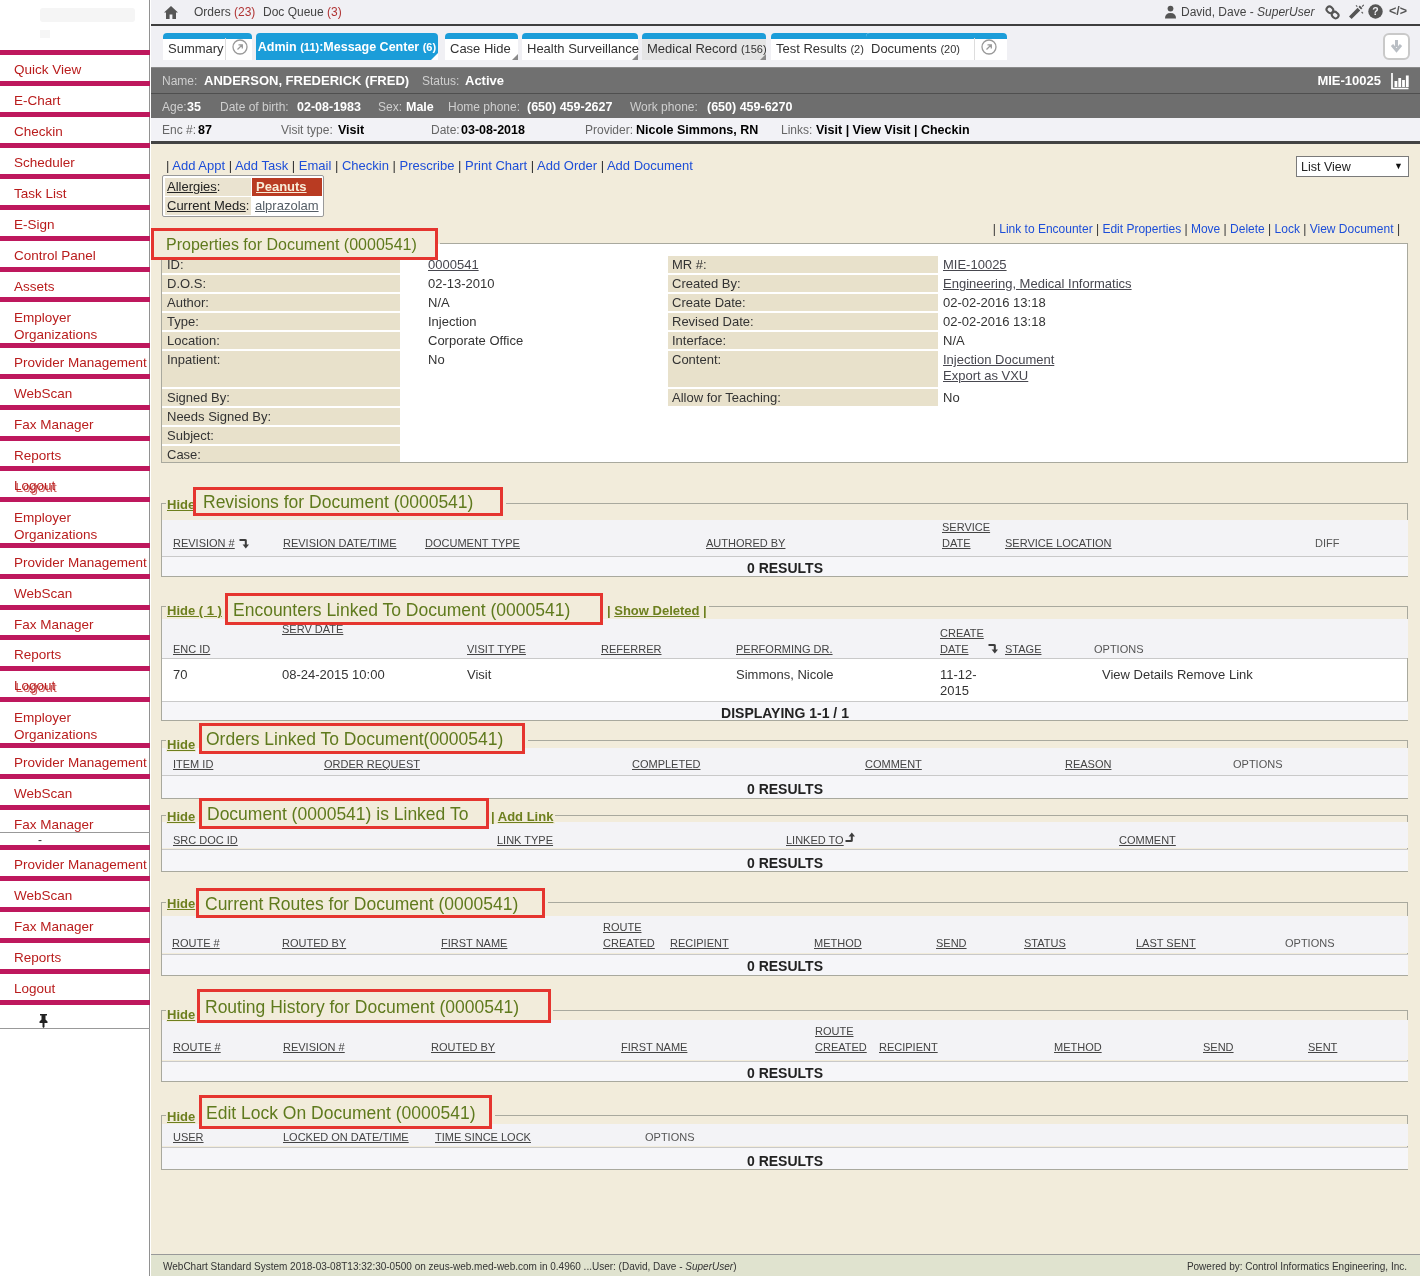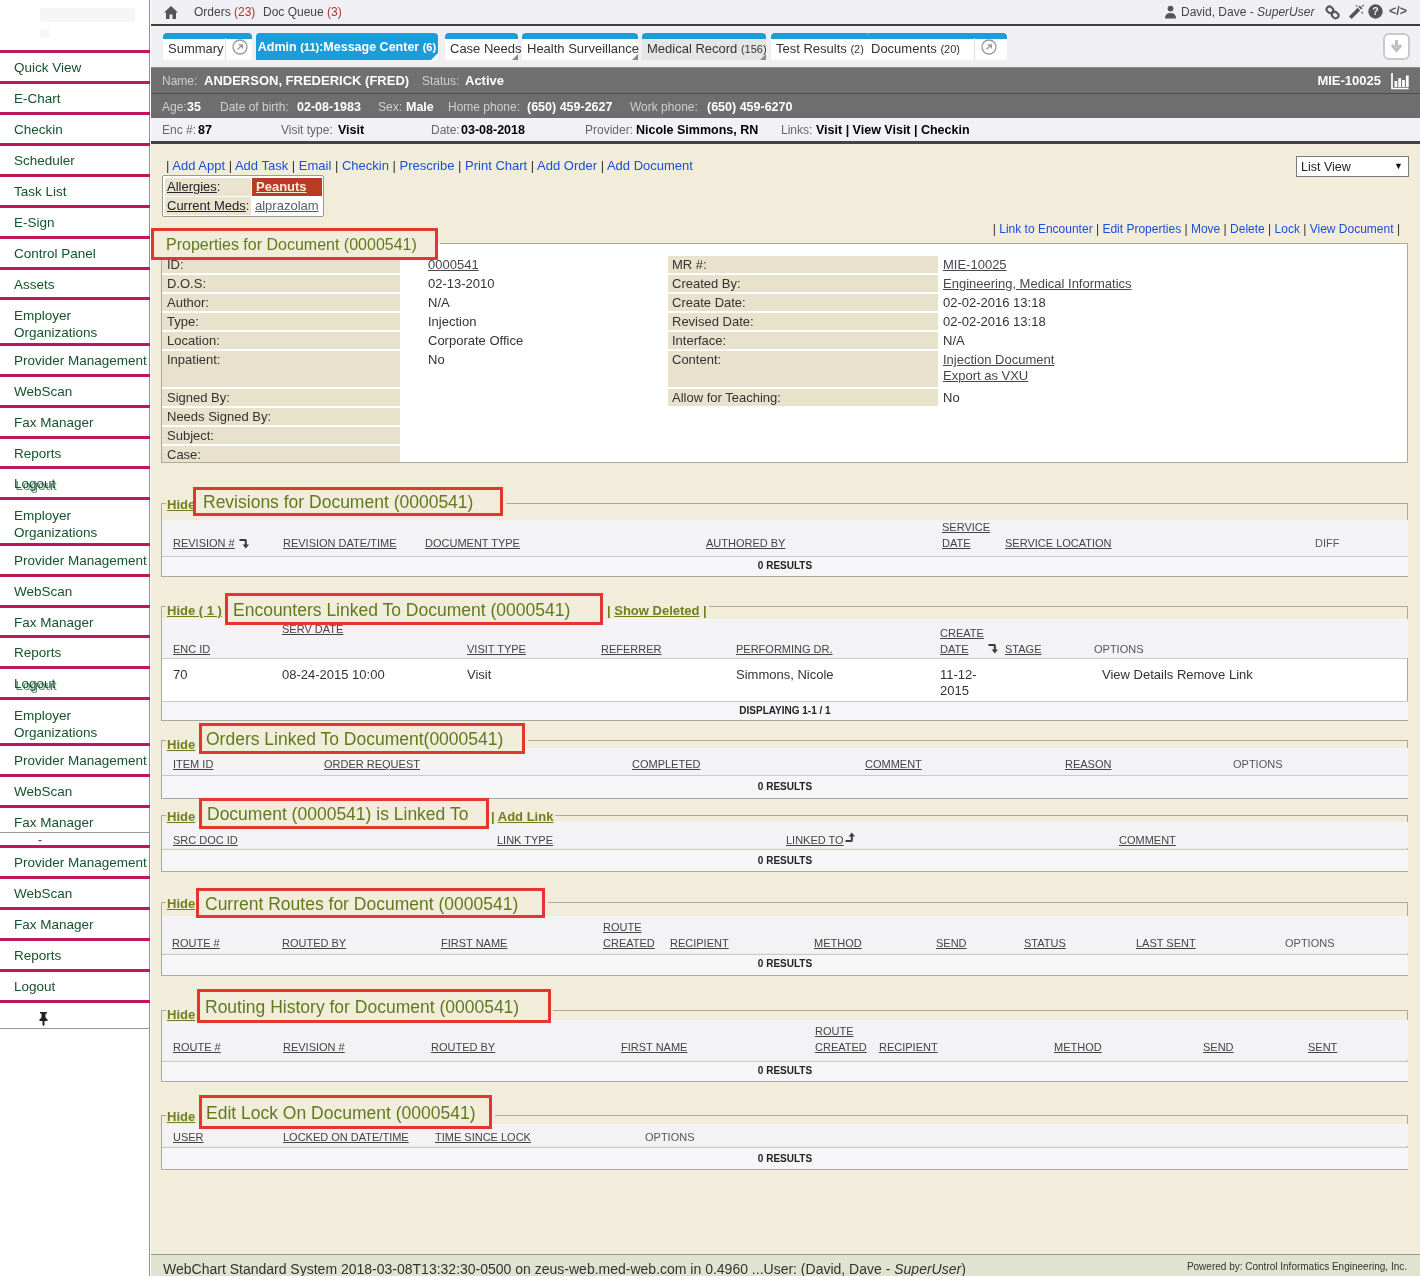--- a/index.html
+++ b/index.html
@@ -7,25 +7,25 @@
 .a{position:absolute}
 .u{text-decoration:underline}
 .t13{font-size:13px;color:#333}
 .redbox{position:absolute;border:3px solid #e5352f;background:#f2ecdb;box-sizing:border-box}
 .rtitle{font-weight:normal;color:#5f7a1d;white-space:nowrap}
 .band{position:absolute;left:162px;width:1246px;background:#f4f4f7;box-sizing:border-box}
 .fsl{position:absolute;background:#a9a99e}
 .hide{position:absolute;font-size:13px;font-weight:bold;color:#6d7f1e;text-decoration:underline;background:#f2ecdb;padding:0 1px}
 .hdr{position:absolute;font-size:11px;color:#444;text-decoration:underline;white-space:nowrap}
 .hdrp{position:absolute;font-size:11px;color:#555;white-space:nowrap}
-.res{position:absolute;left:162px;width:1246px;text-align:center;font-size:10px;font-weight:bold;color:#222}
+.res{position:absolute;left:162px;width:1246px;text-align:center;font-size:14px;font-weight:bold;color:#222}
 .lbl{position:absolute;background:#e8e1cb;font-size:13px;color:#333;padding:1px 0 0 5px;box-sizing:border-box}
 .val{position:absolute;font-size:13px;color:#333;white-space:nowrap}
 .vlink{color:#47474f;text-decoration:underline}
-.mi{position:absolute;left:0;width:150px;border-top:3px solid #be185d;font-size:13.5px;color:#14532d;padding:7px 16px 0 14px;box-sizing:border-box;white-space:nowrap;overflow:hidden}
+.mi{position:absolute;left:0;width:150px;border-top:5px solid #be185d;font-size:13.5px;color:#b91c1c;padding:7px 16px 0 14px;box-sizing:border-box;white-space:nowrap;overflow:hidden}
 .glbl{color:#cfcfcf;font-size:12px}
 .gval{color:#fff;font-size:13px;font-weight:bold;white-space:nowrap}
 .gval2{color:#fff;font-size:12.5px;font-weight:bold;white-space:nowrap}
 .glbl3{color:#666;font-size:12px}
 .gval3{color:#000;font-size:12.5px;font-weight:bold;white-space:nowrap}
 .dlink{color:#1d4ed8;}
 </style>
 </head>
 <body>
 
@@ -109,21 +109,21 @@
         <circle cx="8" cy="8" r="7" fill="none" stroke="#999" stroke-width="1.3"></circle>
         <path d="M5.5 10.5 L10 6 M6.5 5.8 L10.3 5.8 L10.3 9.6" stroke="#999" stroke-width="1.3" fill="none"></path>
       </svg>
 </div>
 <div class="a" style="left:256px;top:33px;width:182px;height:27px;background:#1b9dd9;border-radius:4px 4px 0 0">
 <span style="position:absolute;left:0;right:0;top:7px;text-align:center;color:#fff;font-weight:bold;font-size:12.5px;white-space:nowrap">Admin <span style="font-size:11px;letter-spacing:0">(11)</span>:Message Center <span style="font-size:11px">(6)</span></span>
 <div style="position:absolute;right:0;bottom:0;width:0;height:0;border-left:7px solid transparent;border-bottom:7px solid #fff"></div>
 </div>
 <div class="a" style="left:445px;top:33px;width:73px;height:27px;background:#fff;border-radius:4px 4px 0 0">
 <div style="position:absolute;left:0;top:0;width:100%;height:6px;background:#1b9dd9;border-radius:4px 4px 0 0"></div>
-<span style="position:absolute;left:5px;top:8px;color:#333;font-size:13px;white-space:nowrap">Case Needs</span>
+<span style="position:absolute;left:5px;top:8px;color:#333;font-size:13px;white-space:nowrap">Case Hide</span>
 <div style="position:absolute;right:0;bottom:0;width:0;height:0;border-left:6px solid transparent;border-bottom:6px solid #8a8a8a"></div>
 </div>
 <div class="a" style="left:522px;top:33px;width:116px;height:27px;background:#fff;border-radius:4px 4px 0 0">
 <div style="position:absolute;left:0;top:0;width:100%;height:6px;background:#1b9dd9;border-radius:4px 4px 0 0"></div>
 <span style="position:absolute;left:5px;top:8px;color:#333;font-size:13px;white-space:nowrap">Health Surveillance</span>
 <div style="position:absolute;right:0;bottom:0;width:0;height:0;border-left:6px solid transparent;border-bottom:6px solid #8a8a8a"></div>
 </div>
 <div class="a" style="left:642px;top:33px;width:124px;height:27px;background:#e5e5e5;border-radius:4px 4px 0 0">
 <div style="position:absolute;left:0;top:0;width:100%;height:6px;background:#1b9dd9;border-radius:4px 4px 0 0"></div>
 <span style="position:absolute;left:5px;top:8px;color:#333;font-size:13px;white-space:nowrap">Medical Record <span style="font-size:11px">(156)</span></span>
@@ -403,15 +403,15 @@
 <div class="redbox" style="left:199px;top:1095px;width:293px;height:34px">
       <span class="rtitle" style="position:absolute;left:4px;top:5px;font-size:17.5px">Edit Lock On Document (0000541)</span>
     </div>
 <div class="hdr" style="left:173px;top:1131px">USER</div>
 <div class="hdr" style="left:283px;top:1131px">LOCKED ON DATE/TIME</div>
 <div class="hdr" style="left:435px;top:1131px">TIME SINCE LOCK</div>
 <div class="hdrp" style="left:645px;top:1131px">OPTIONS</div>
 </div>
 
 <div class="a" style="left:151px;top:1254px;width:1269px;height:22px;background:#e0e3cf;border-top:1px solid #999;box-sizing:border-box">
-  <span class="a" style="left:12px;top:6px;font-size:14px;color:#333">WebChart Standard System 2018-03-08T13:32:30-0500 on zeus-web.med-web.com in 0.4960 ...User: (David, Dave - <i>SuperUser</i>)</span>
+  <span class="a" style="left:12px;top:6px;font-size:10px;color:#333">WebChart Standard System 2018-03-08T13:32:30-0500 on zeus-web.med-web.com in 0.4960 ...User: (David, Dave - <i>SuperUser</i>)</span>
   <span class="a" style="right:13px;top:6px;font-size:10px;color:#333">Powered by: Control Informatics Engineering, Inc.</span>
 </div>
 
 </body></html>

